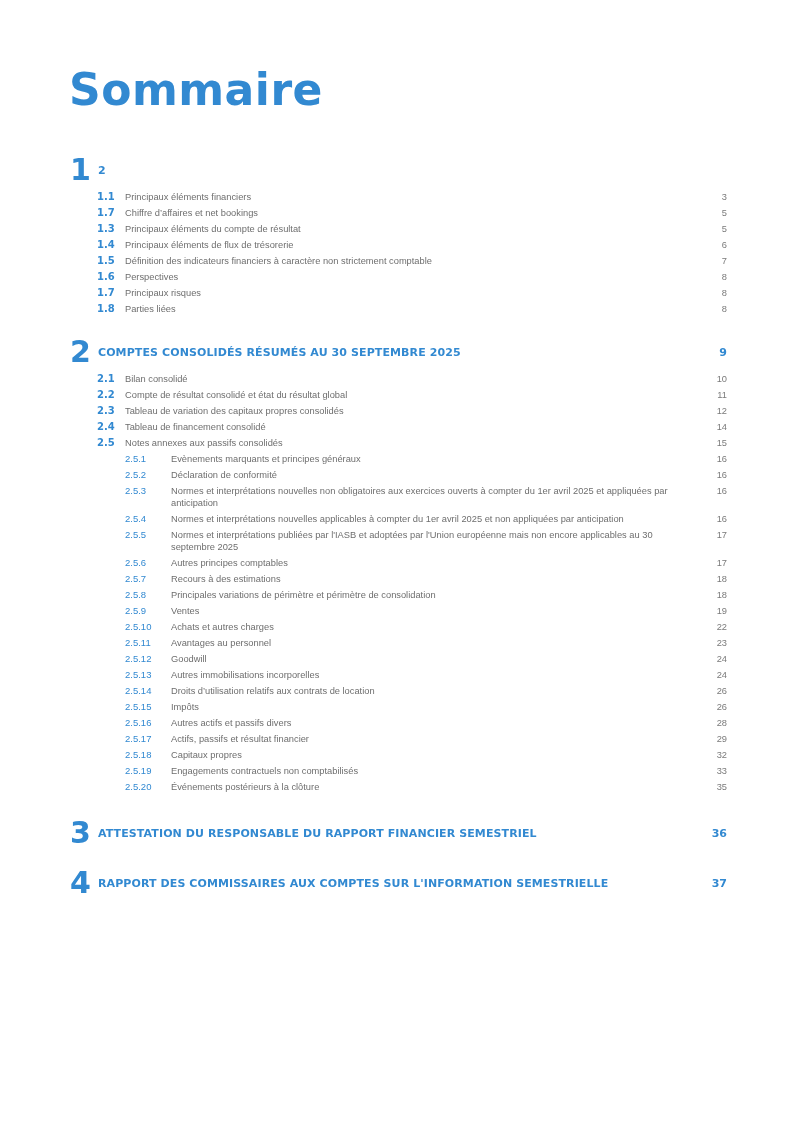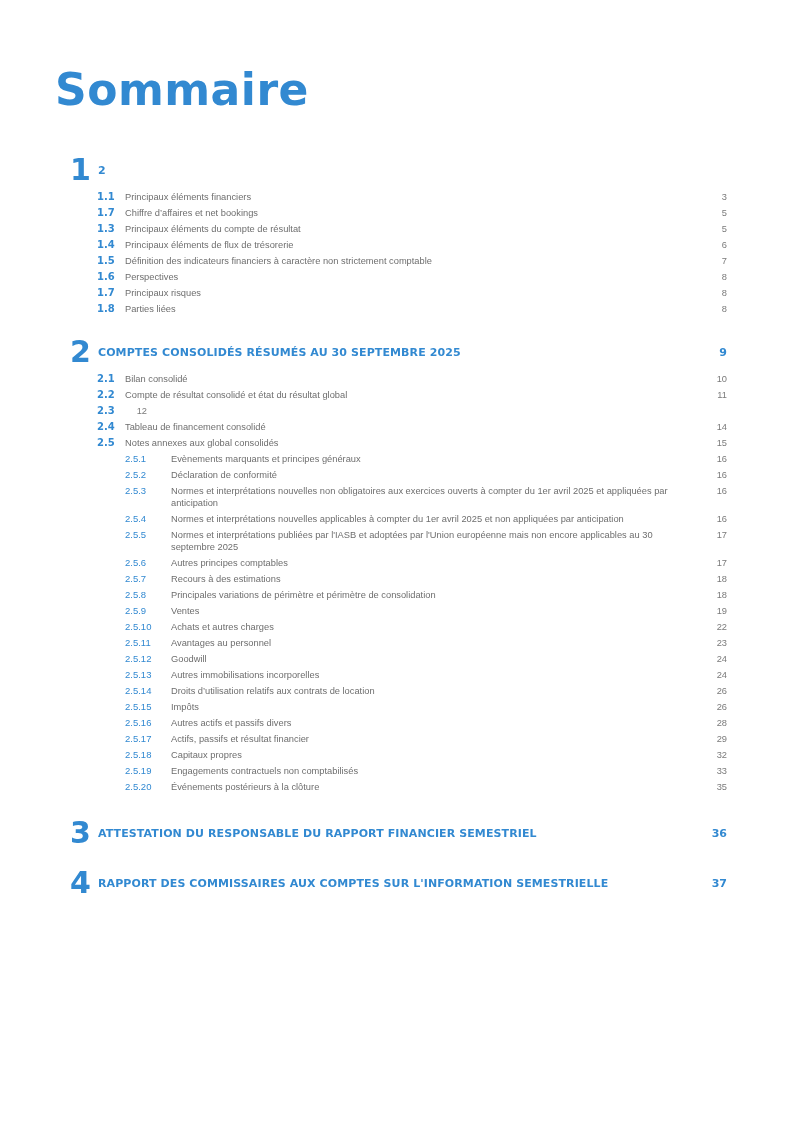--- a/index.html
+++ b/index.html
@@ -1,17 +1,17 @@
 <!DOCTYPE html>
 <html><head>
 <meta charset="utf-8">
 <style>
   html, body { margin:0; padding:0; background:#ffffff; }
   body { width:799px; height:1132px; position:relative; font-family:"Liberation Sans", sans-serif; color:#6e6e6e; }
-  .title { position:absolute; left:55px; top:68px; font-family:"DejaVu Sans", sans-serif; font-weight:bold; font-size:44px; color:#3289d1; letter-spacing:0.5px; margin:0; line-height:1; }
+  .title { position:absolute; left:69px; top:68px; font-family:"DejaVu Sans", sans-serif; font-weight:bold; font-size:44px; color:#3289d1; letter-spacing:0.5px; margin:0; line-height:1; }
   .toc { position:absolute; left:70px; top:155px; width:657px; }
   .chapter { position:relative; margin-bottom:0; }
   .ch-head { display:flex; align-items:center; height:30px; }
   .ch-num { width:28px; font-family:"DejaVu Sans", sans-serif; font-weight:bold; font-size:30px; color:#3289d1; line-height:1; }
   .ch-title { flex:1; font-family:"DejaVu Sans", sans-serif; font-weight:bold; font-size:11px; color:#3289d1; text-transform:uppercase; letter-spacing:0.1px; }
   .ch-page { font-family:"DejaVu Sans", sans-serif; font-weight:bold; font-size:11px; color:#3289d1; text-align:right; }
   .items { margin-top:4px; }
   .item { display:flex; align-items:flex-end; font-size:9.3px; line-height:12px; padding:2px 0 2px 0; }
   .item .num { width:28px; margin-left:27px; font-family:"DejaVu Sans", sans-serif; font-weight:bold; font-size:10px; color:#3289d1; }
   .item .lbl { flex:1; color:#6e6e6e; padding-right:30px; }
@@ -93,30 +93,31 @@
           <span class="lbl">Bilan consolidé</span>
           <span class="pg">10</span>
         </div>
         <div class="item">
           <span class="num">2.2</span>
           <span class="lbl">Compte de résultat consolidé et état du résultat global</span>
           <span class="pg">11</span>
         </div>
         <div class="item">
           <span class="num">2.3</span>
+          <span class="lbl">Tableau de variation des capitaux propres consolidés</span>
           <span class="pg">12</span>
         </div>
         <div class="item">
           <span class="num">2.4</span>
           <span class="lbl">Tableau de financement consolidé</span>
           <span class="pg">14</span>
         </div>
         <div class="item">
           <span class="num">2.5</span>
-          <span class="lbl">Notes annexes aux global consolidés</span>
+          <span class="lbl">Notes annexes aux passifs consolidés</span>
           <span class="pg">15</span>
         </div>
       </div>
     <div id="ch1-subs">
         <div class="sub">
           <span class="num">2.5.1</span>
           <span class="lbl">Evènements marquants et principes généraux</span>
           <span class="pg">16</span>
         </div>
         <div class="sub">

